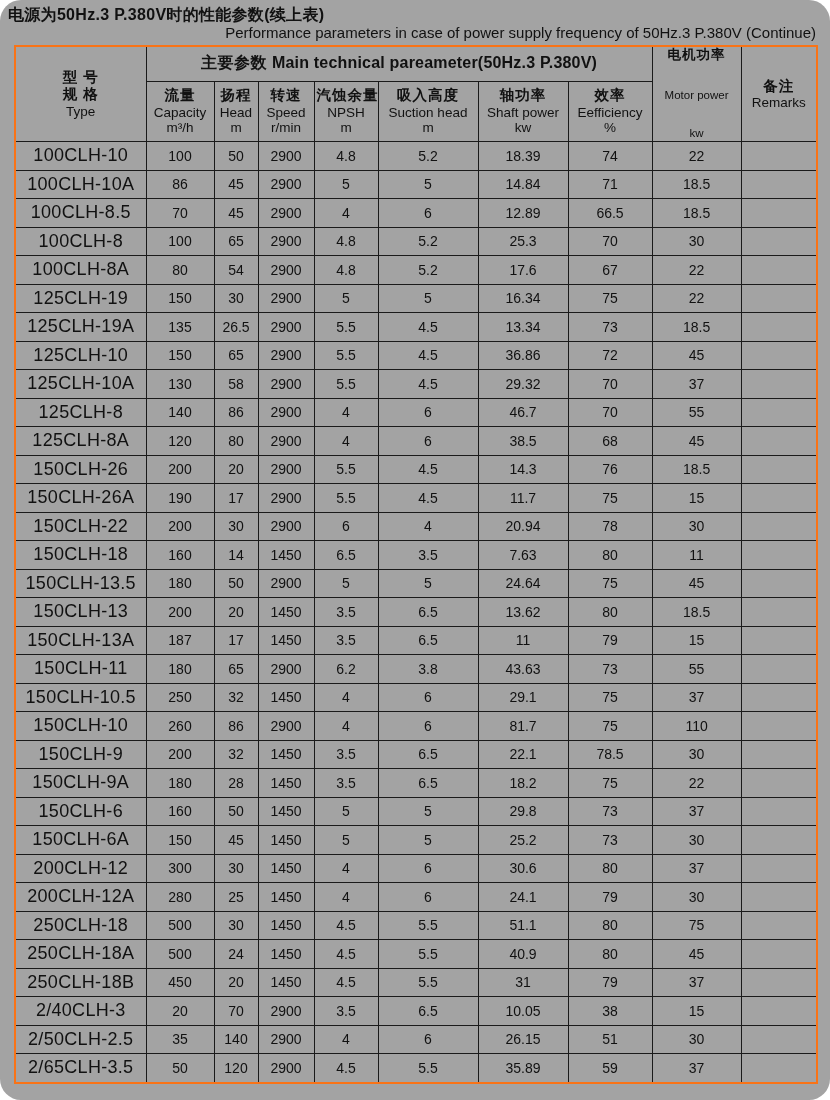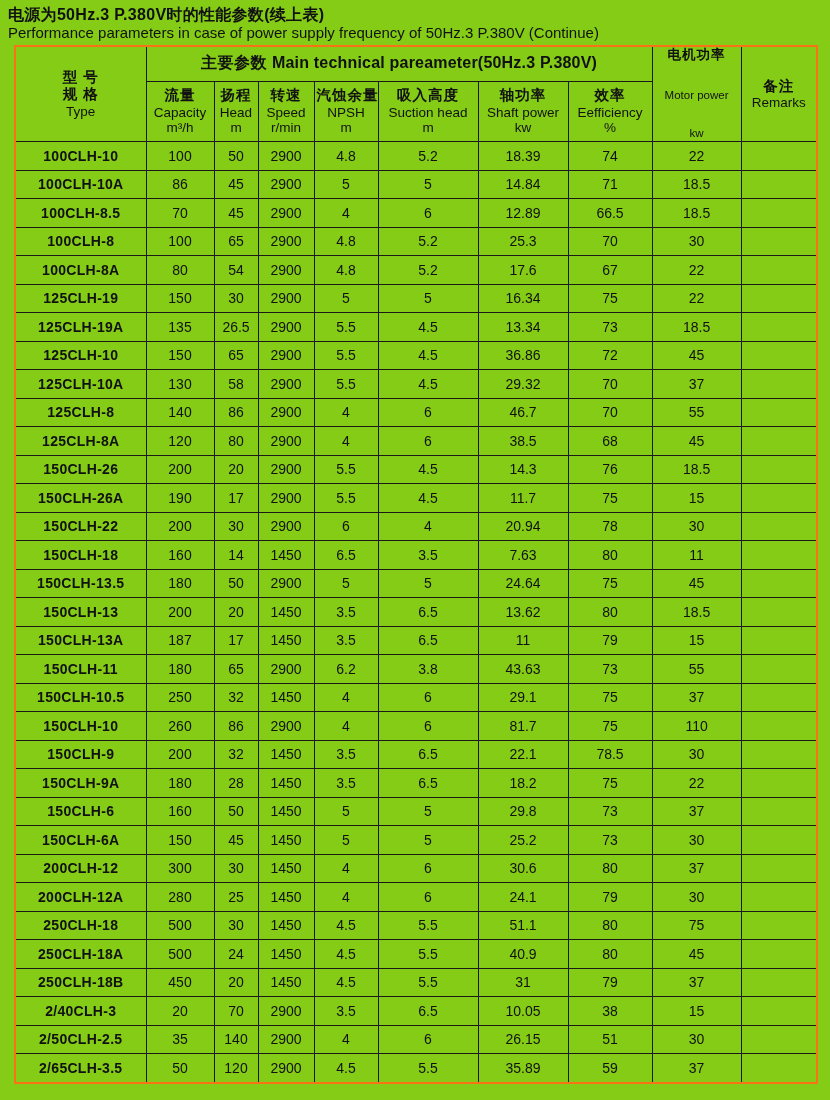--- a/index.html
+++ b/index.html
@@ -5,35 +5,37 @@
   html, body {
     margin: 0;
     padding: 0;
     background: #ffffff;
     font-family: "Liberation Sans", sans-serif;
     color: #111111;
   }
   .page {
     width: 830px;
     height: 1100px;
-    background: #84cc16;
+    background: #a3a3a3;
     box-sizing: border-box;
     padding: 6px 14px 0 8px;
     overflow: hidden;
+    border-radius: 21px;
   }
   .titles { margin-left: 0; }
   .title-zh {
     font-size: 16px;
     font-weight: bold;
     line-height: 1.1;
     letter-spacing: 0.3px;
   }
   .title-en {
     font-size: 15px;
     line-height: 1.25;
+    text-align: right;
   }
   table.params {
     border-collapse: collapse;
     table-layout: fixed;
     width: 802px;
     margin-left: 6px;
     margin-top: 3px;
   }
   table.params th, table.params td {
     border: 1px solid #1a1a1a;
@@ -52,21 +54,21 @@
   }
   th.sub-header { height: 52px; font-weight: bold; }
   .h-zh { font-size: 14.5px; font-weight: bold; line-height: 1.2; letter-spacing: 1px; }
   .h-en { font-size: 13.5px; font-weight: normal; line-height: 1.15; letter-spacing: 0; }
   .h-unit { font-size: 13.5px; font-weight: normal; line-height: 1.15; }
   .h-en-small { font-size: 11.5px; font-weight: normal; line-height: 1.2; margin-top: 25px; }
   tbody td {
     height: 27.5px;
     font-size: 14px;
   }
-  td.type-cell { font-size: 14px; letter-spacing: 0.3px; font-weight: bold; }
+  td.type-cell { font-size: 18px; letter-spacing: 0.3px; }
 </style>
 </head>
 <body>
 
 <div class="page">
 
   <div class="titles">
     <div class="title-zh">电源为50Hz.3 P.380V时的性能参数(续上表)</div>
     <div class="title-en">Performance parameters in case of power supply frequency of 50Hz.3 P.380V (Continue)</div>
   </div>

